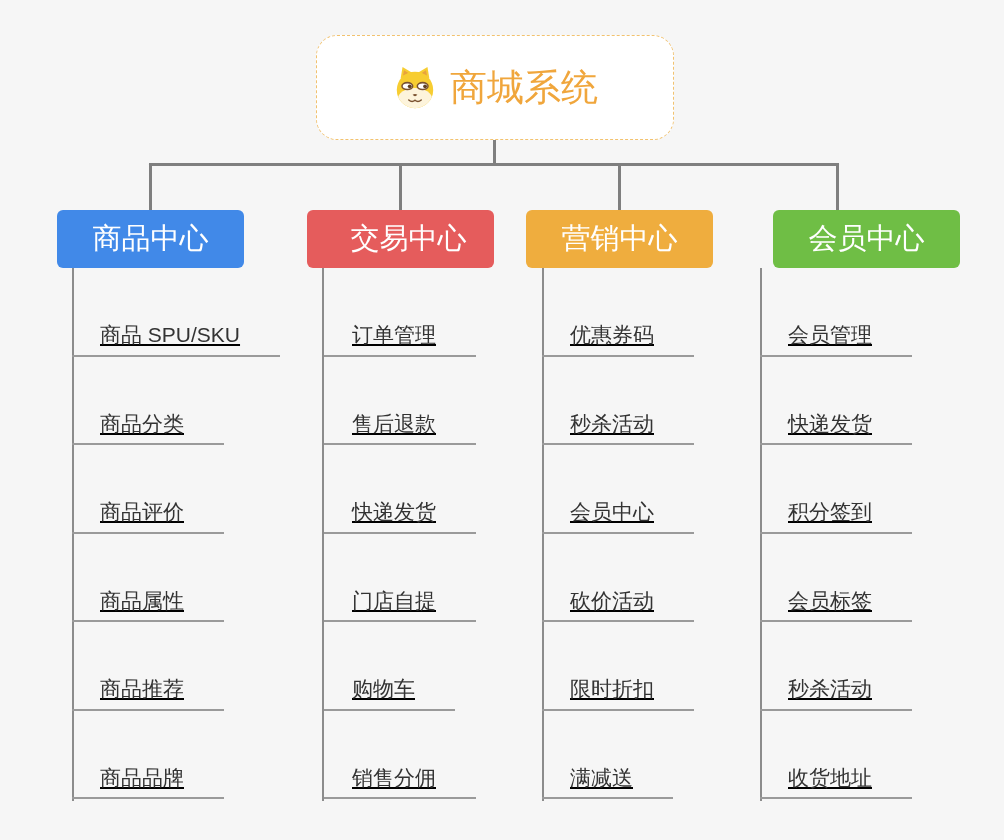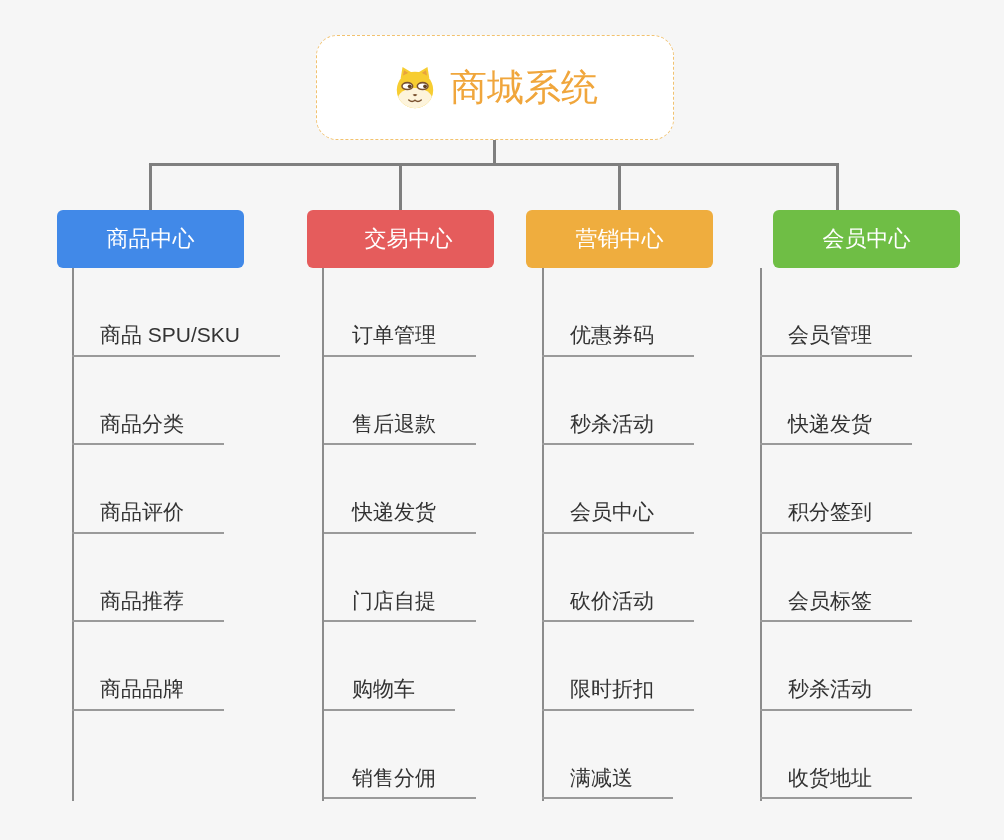--- a/index.html
+++ b/index.html
@@ -32,21 +32,21 @@
   .drop0{left:149px;top:163px;width:3px;height:47px;}
   .drop1{left:399px;top:163px;width:3px;height:47px;}
   .drop2{left:618px;top:163px;width:3px;height:47px;}
   .drop3{left:836px;top:163px;width:3px;height:47px;}
 
   
   .hdr{
     position:absolute;top:210px;width:187px;height:58px;
     border-radius:6px;
     display:flex;align-items:center;justify-content:center;
-    color:#ffffff;font-size:22px;white-space:nowrap;
+    color:#ffffff;font-size:29px;white-space:nowrap;
     box-sizing:border-box;
   }
   .hdr.c0{left:57px; background:#4189e8;}
   .hdr.c1{left:307px;background:#e55c5c;padding-left:16px;}
   .hdr.c2{left:526px;background:#efad3e;}
   .hdr.c3{left:745px;background:#6fbe45;margin-left:28px;}
 
   
   .spine{position:absolute;top:268px;width:2px;height:533px;background:#8c8c8c;}
   .sp0{left:72px;}
@@ -58,21 +58,21 @@
     position:absolute;top:268px;width:250px;
     display:flex;flex-direction:column;
   }
   .col.k0{left:72px;}
   .col.k1{left:324px;text-align:center;}
   .col.k2{left:542px;}
   .col.k3{left:760px;}
 
   .leaf{
     height:88.5px;
-    display:flex;align-items:flex-end;
+    display:flex;align-items:flex-end;text-decoration:underline;
   }
   .leaf-label{
     display:inline-block;
     border-bottom:2px solid #9a9a9a;
     padding:0 40px 7px 28px;
     font-size:21px;color:#333333;
     white-space:nowrap;line-height:1.2;
   }
 </style>
 </head>
@@ -128,20 +128,23 @@
     <div class="leaf">
         <span class="leaf-label">商品 SPU/SKU</span>
       </div>
     <div class="leaf">
         <span class="leaf-label">商品分类</span>
       </div>
     <div class="leaf">
         <span class="leaf-label">商品评价</span>
       </div>
     <div class="leaf">
+        <span class="leaf-label">商品属性</span>
+      </div>
+    <div class="leaf">
         <span class="leaf-label">商品推荐</span>
       </div>
     <div class="leaf">
         <span class="leaf-label">商品品牌</span>
       </div>
   </div>
 
   <div class="col k1">
     <div class="leaf">
         <span class="leaf-label">订单管理</span>

